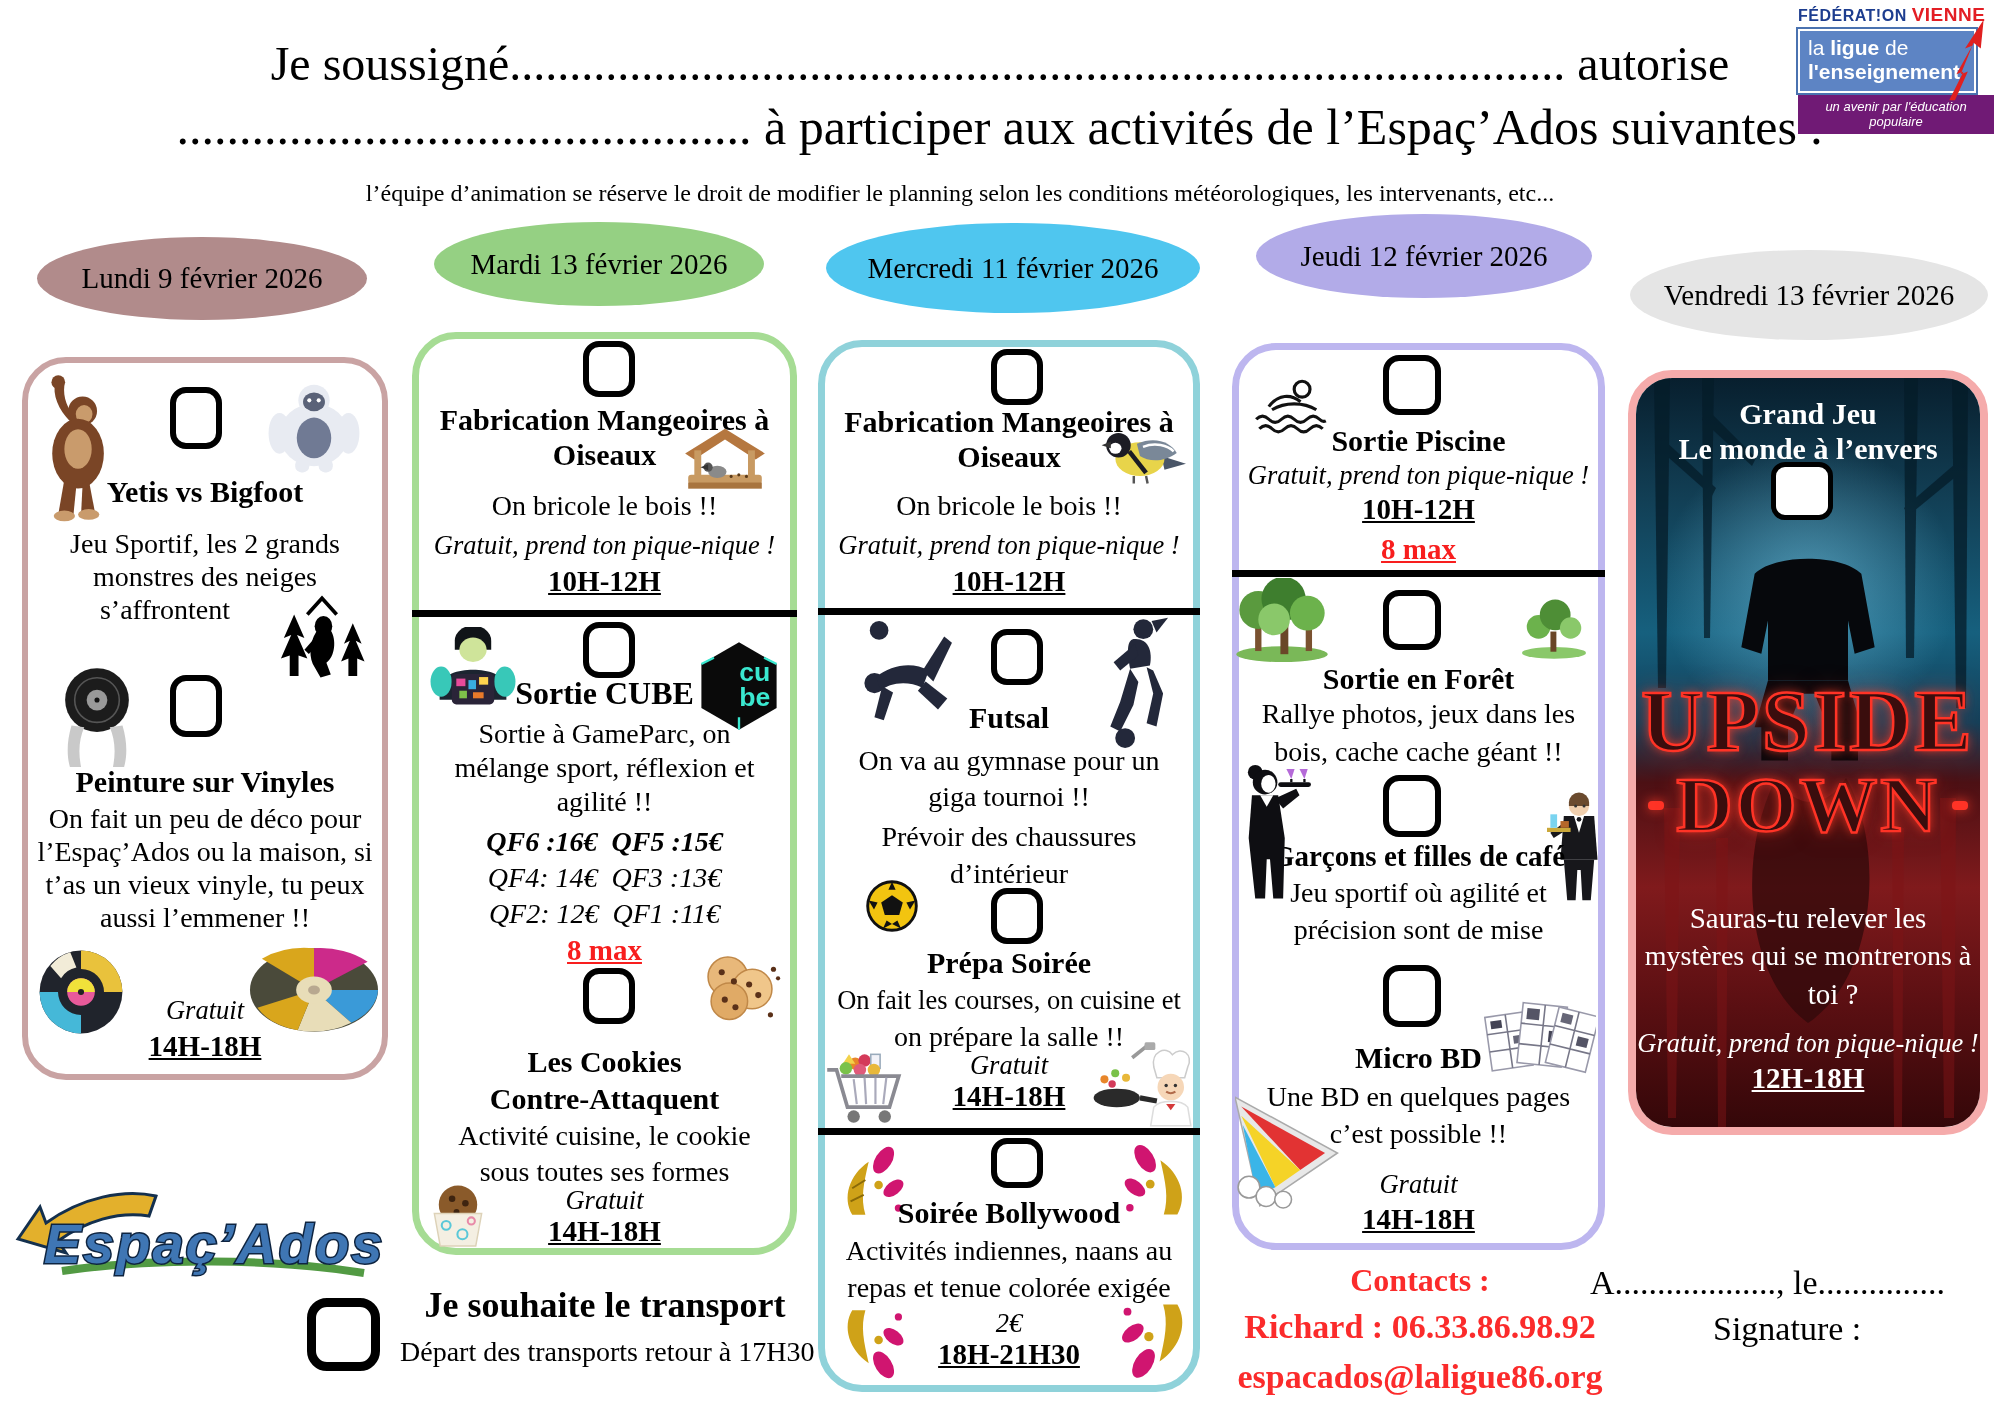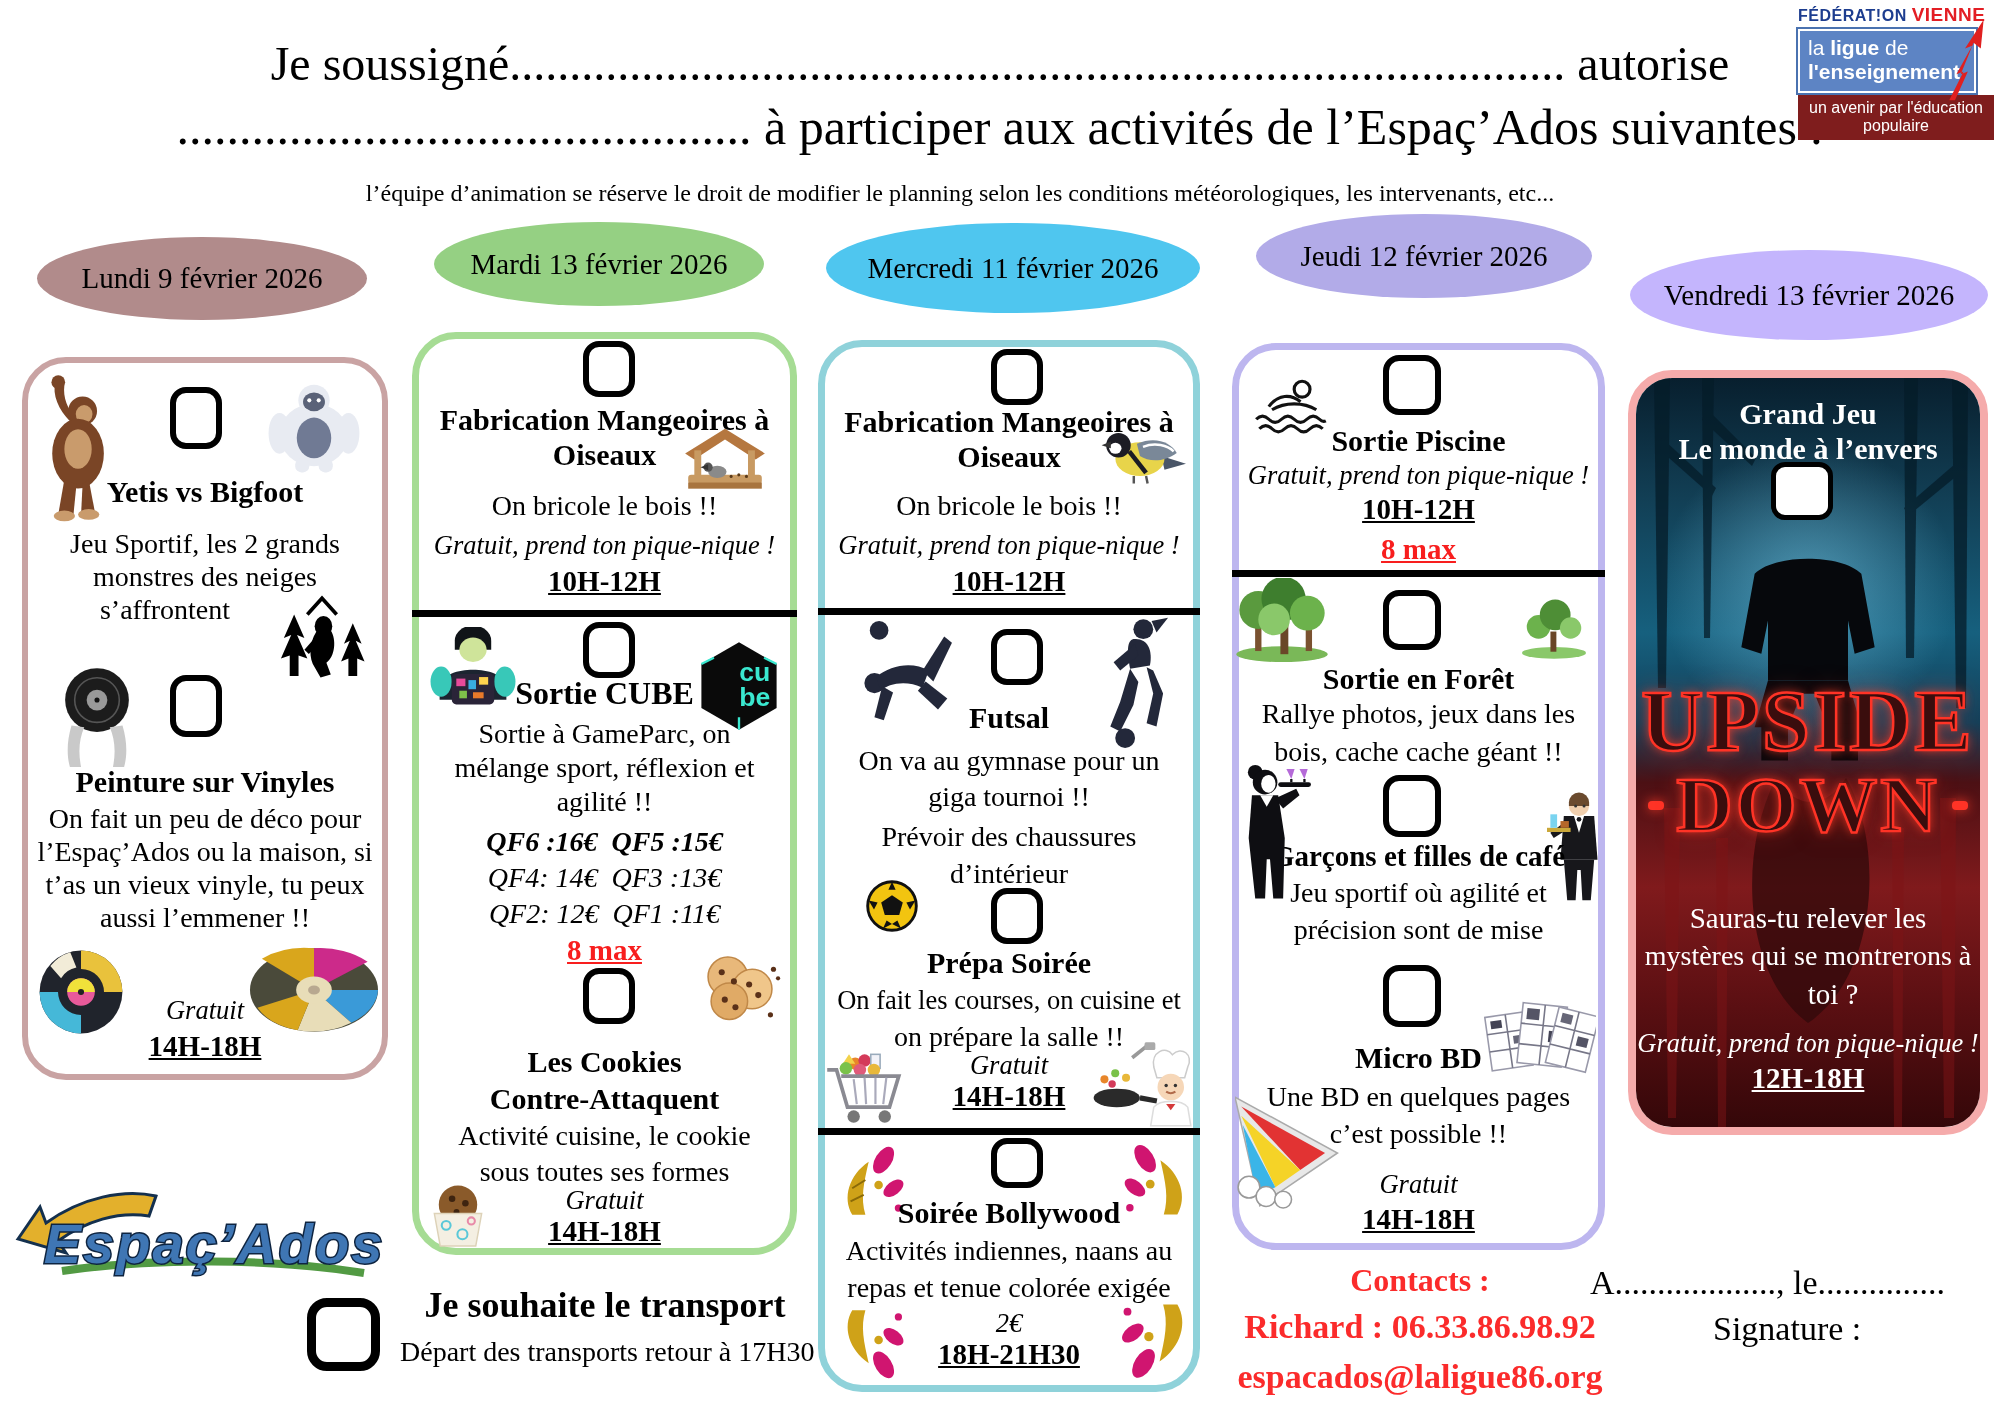--- a/index.html
+++ b/index.html
@@ -17,21 +17,21 @@
   .hr{position:absolute;left:-7px;right:-7px;height:7px;background:#000;z-index:4;}
   .oval{position:absolute;border-radius:50%;display:flex;align-items:center;justify-content:center;font-size:29px;text-align:center;}
   .hdr1{position:absolute;left:0;width:100%;text-align:center;font-size:48px;white-space:nowrap;}
   .hdr2{position:absolute;left:0;width:100%;text-align:center;font-size:50px;white-space:nowrap;}
   .disc{position:absolute;left:0;width:96%;text-align:center;font-size:24px;}
   
   .fed{position:absolute;left:1798px;top:4px;width:200px;font-family:"Liberation Sans",sans-serif;}
   .fed-row1{font-weight:bold;letter-spacing:.5px;white-space:nowrap;}
   .fed-name{position:relative;margin-top:3px;background:#5d84c4;color:#fff;border:2px solid #fff;
             box-shadow:0 0 0 2px #4a72b0;padding:5px 8px 7px 8px;font-size:21px;line-height:1.15;width:158px;}
-  .fed-tag{margin-top:2px;background:#7f1d1d;color:#fff;font-size:16px;
+  .fed-tag{margin-top:2px;background:#701a75;color:#fff;font-style:italic;font-size:13px;
            text-align:center;padding:4px 0 5px 0;width:196px;}
   
   .poster{position:absolute;inset:0;border-radius:36px;overflow:hidden;color:#fff;
      background:
        radial-gradient(ellipse 62% 28% at 50% 28%, rgba(125,205,235,.55), rgba(125,205,235,0) 70%),
        linear-gradient(180deg,#081f2e 0%,#123f55 16%,#16607e 34%,#12405a 46%,#4c1014 54%,#801a1c 68%,#5a0f12 84%,#340709 100%);}
   .neon{position:absolute;left:0;width:100%;text-align:center;font-weight:bold;color:#3a0d0d;
         -webkit-text-stroke:2.5px #ff3326;letter-spacing:3px;line-height:1;
         text-shadow:0 0 10px rgba(255,60,40,.85),0 0 24px rgba(255,60,40,.5);white-space:nowrap;}
   .downwrap{display:flex;align-items:center;justify-content:center;}
@@ -57,21 +57,21 @@
         <path d="M4 58 L14 38 L9 40 L20 20 L15 22 L28 2 L26 22 L21 18 L12 40 L17 38 L8 58 Z" fill="#e02020"></path>
       </svg>
     </div>
     <div class="fed-tag">un avenir par l'éducation populaire</div>
   </div>
 
   <div class="oval" style="left: 37px; top: 237px; width: 330px; height: 83px; background: rgb(177, 139, 139);">Lundi 9 février 2026</div>
   <div class="oval" style="left: 434px; top: 222px; width: 330px; height: 84px; background: rgb(149, 208, 131);">Mardi 13 février 2026</div>
   <div class="oval" style="left: 826px; top: 223px; width: 374px; height: 90px; background: rgb(79, 198, 239);">Mercredi 11 février 2026</div>
   <div class="oval" style="left: 1256px; top: 214px; width: 336px; height: 84px; background: rgb(178, 171, 232);">Jeudi 12 février 2026</div>
-  <div class="oval" style="left: 1630px; top: 250px; width: 358px; height: 90px; background: #c4b5fd;">Vendredi 13 février 2026</div>
+  <div class="oval" style="left: 1630px; top: 250px; width: 358px; height: 90px; background: #e5e5e5;">Vendredi 13 février 2026</div>
 
   <div class="card" style="left: 22px; top: 357px; width: 366px; height: 723px; border-width: 6px; border-color: rgb(201, 163, 163);">
     <svg class="abs" style="left:7px;top:7px;width:80px;height:152px;" viewBox="0 0 50 100">
       <path d="M22 34 C14 26 10 16 12 8 L18 10 C17 18 20 26 26 32 Z" fill="#7a4526"></path>
       <circle cx="14" cy="8" r="4.5" fill="#7a4526"></circle>
       <circle cx="30" cy="27" r="9.5" fill="#7a4526"></circle>
       <ellipse cx="31" cy="29" rx="5.5" ry="6" fill="#c99b6c"></ellipse>
       <ellipse cx="27" cy="55" rx="17" ry="23" fill="#7a4526"></ellipse>
       <ellipse cx="27" cy="52" rx="9" ry="13" fill="#c99b6c"></ellipse>
       <path d="M18 72 L14 95 L24 95 L26 75 Z" fill="#7a4526"></path>

